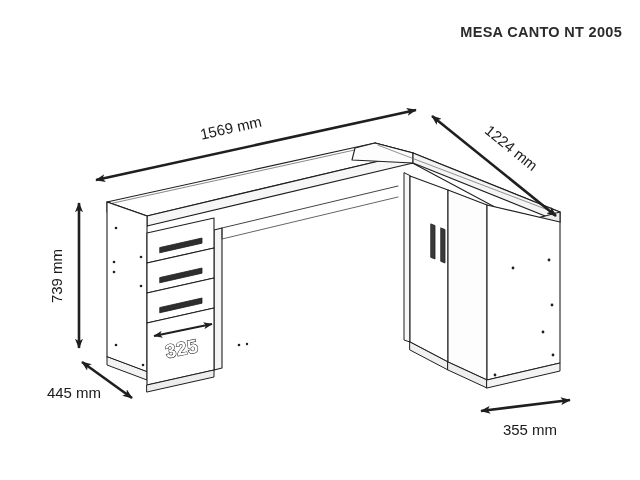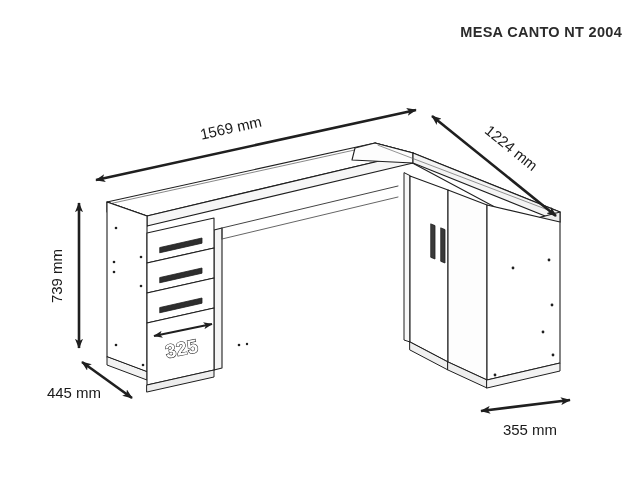--- a/index.html
+++ b/index.html
@@ -52,21 +52,21 @@
     stroke-width: 1.1px;
     paint-order: stroke fill;
     letter-spacing: 0.5px;
   }
 </style>
 </head>
 <body>
 
 <div id="sheet">
 
-  <div id="product-title">MESA CANTO NT 2004</div>
+  <div id="product-title">MESA CANTO NT 2005</div>
 
   <svg id="drawing" viewBox="0 0 640 480">
     <defs>
       <marker id="arrHead" markerWidth="10" markerHeight="8" refX="9.2" refY="4" orient="auto" markerUnits="userSpaceOnUse">
         <path d="M0,0 L10,4 L0,8 L2.4,4 Z" fill="#1f1f1f"></path>
       </marker>
       <marker id="arrTail" markerWidth="10" markerHeight="8" refX="0.8" refY="4" orient="auto" markerUnits="userSpaceOnUse">
         <path d="M10,0 L0,4 L10,8 L7.6,4 Z" fill="#1f1f1f"></path>
       </marker>
       <marker id="arrHeadS" markerWidth="9" markerHeight="7" refX="8.4" refY="3.5" orient="auto" markerUnits="userSpaceOnUse">

